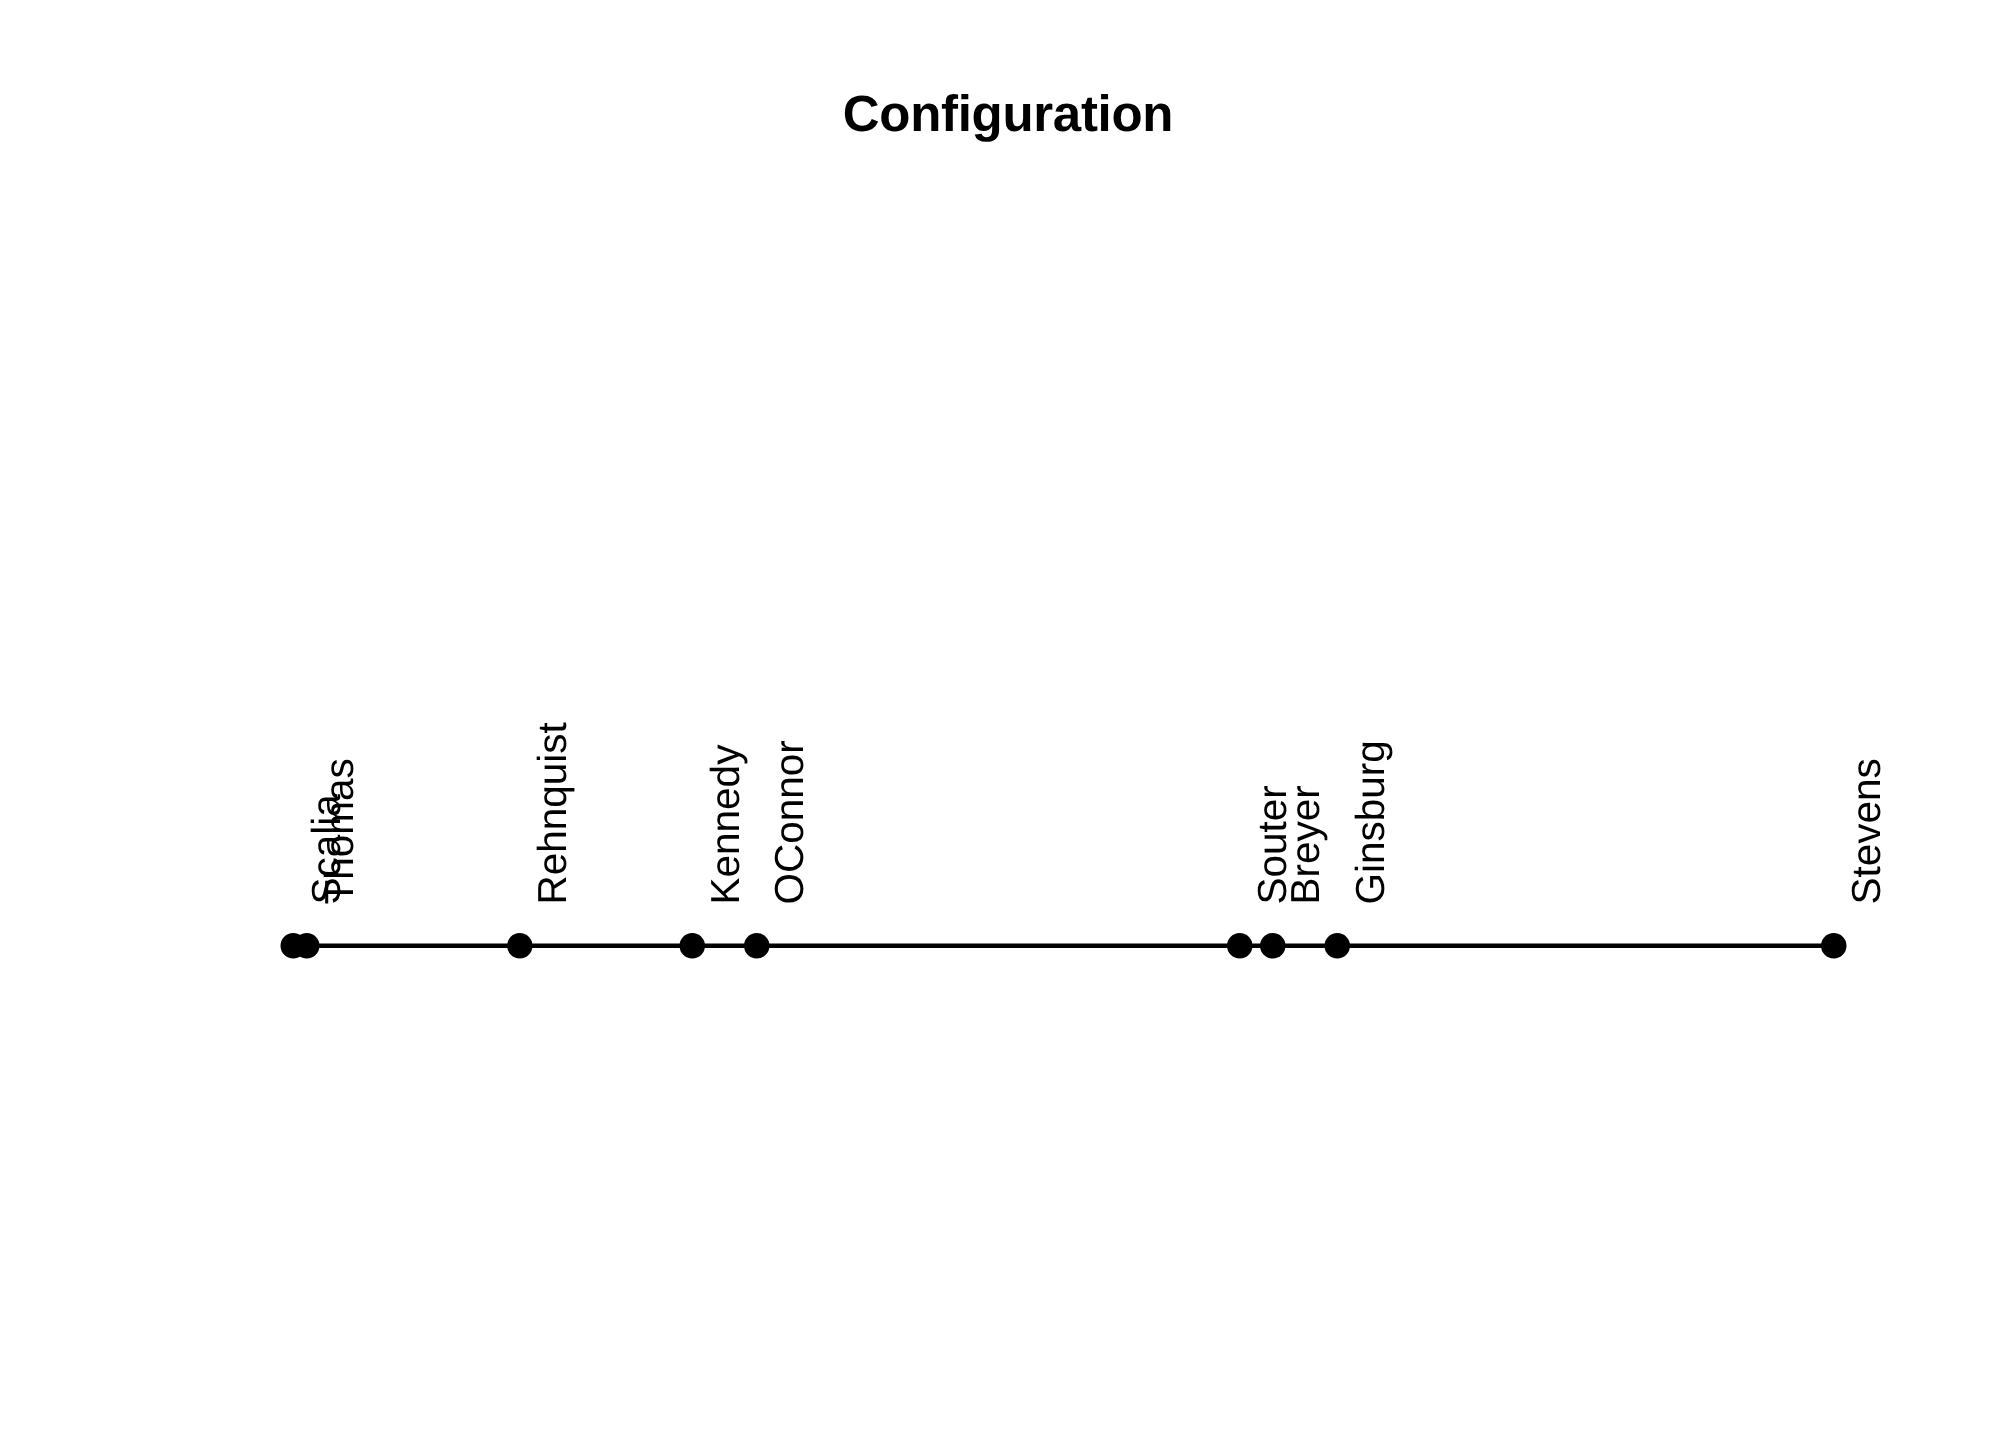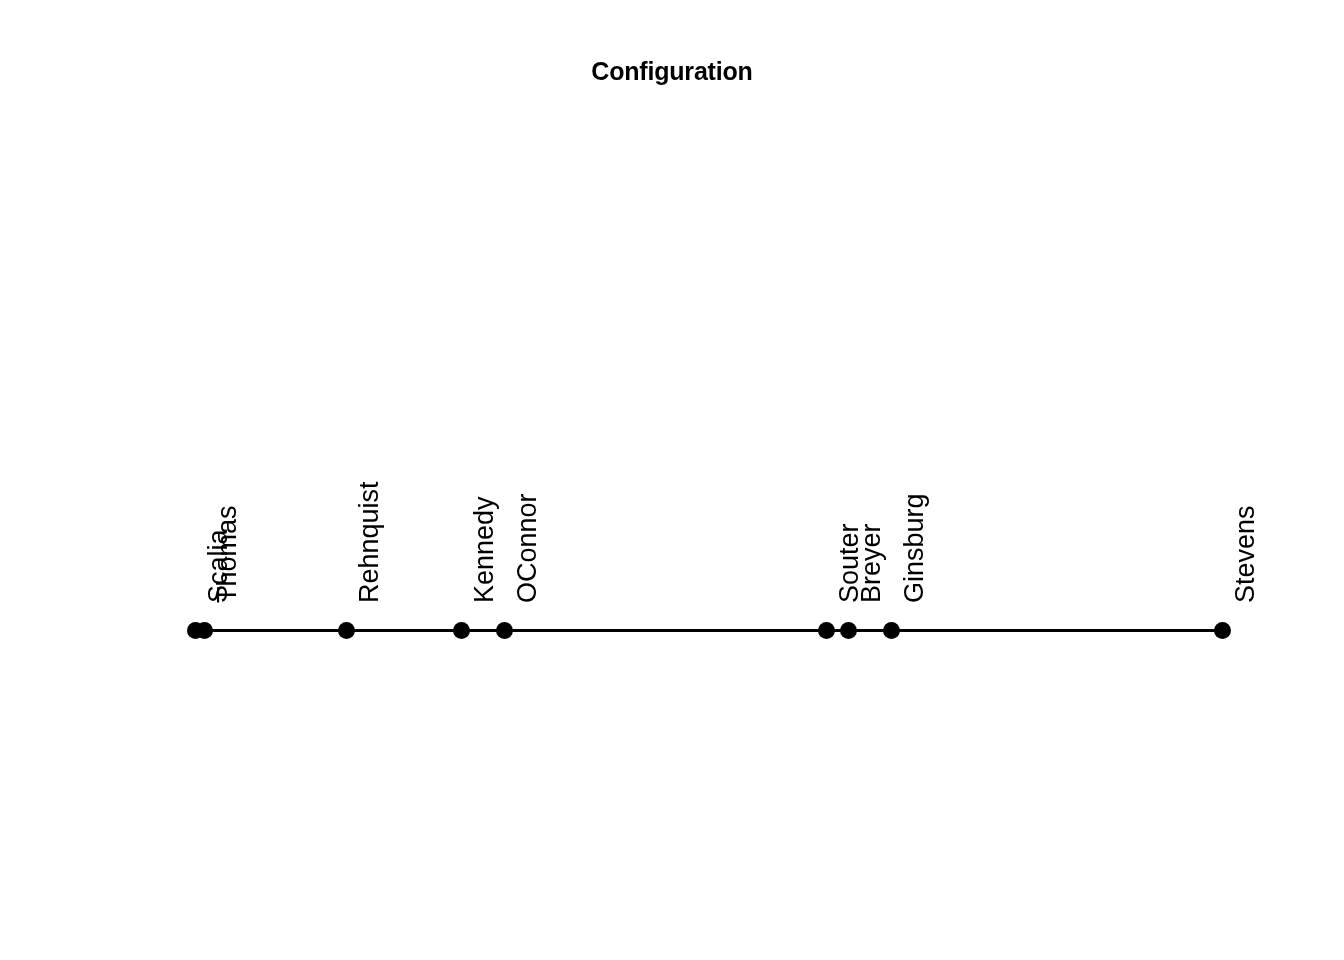--- a/index.html
+++ b/index.html
@@ -15,21 +15,21 @@
     overflow: hidden;
     font-family: "Liberation Sans", sans-serif;
   }
   #plot-title {
     position: absolute;
     left: 0;
     right: 0;
     top: 57px;
     text-align: center;
     font-family: "Liberation Sans", sans-serif;
-    font-size: 25px;
+    font-size: 34px;
     font-weight: bold;
     color: #000000;
     letter-spacing: -0.2px;
     white-space: nowrap;
   }
   #axis-line {
     position: absolute;
     height: 3px;
     background: #000000;
     top: 628px;

